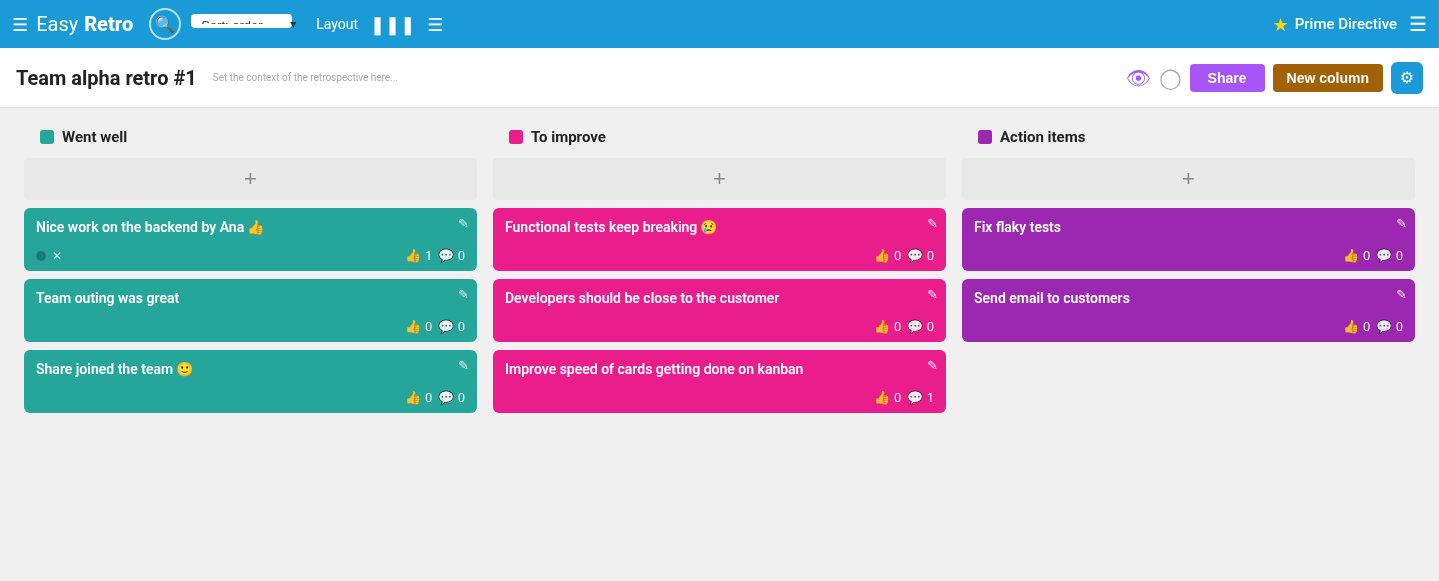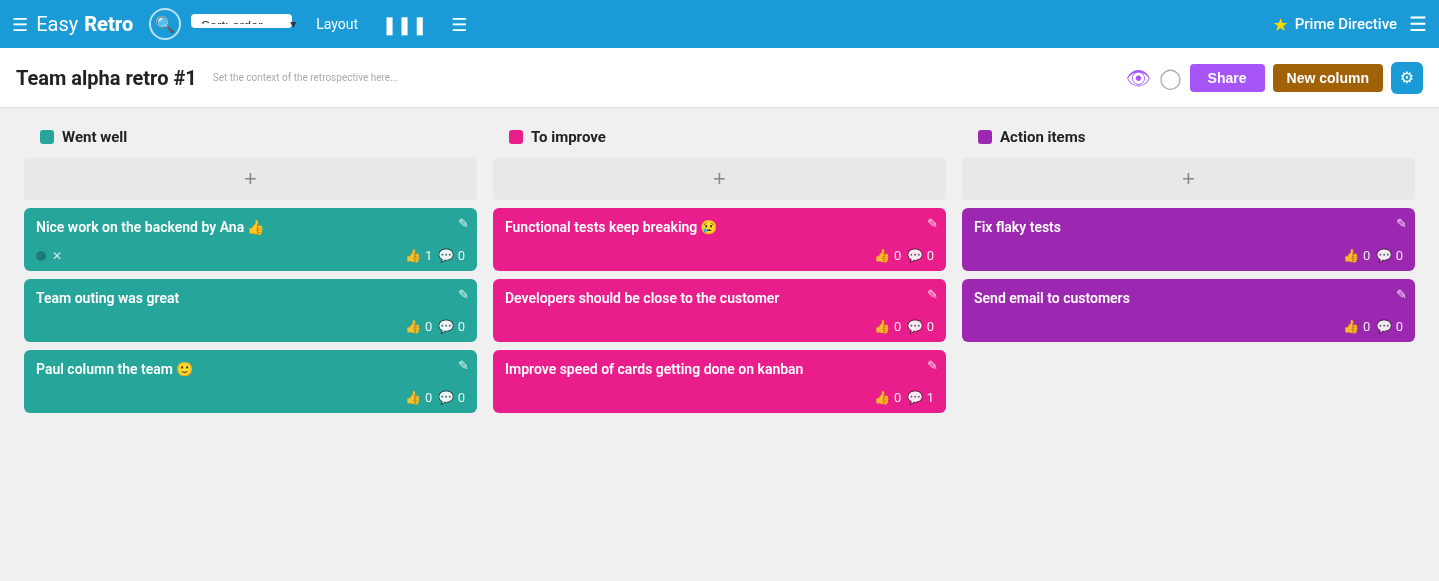--- a/index.html
+++ b/index.html
@@ -65,21 +65,21 @@
       color: #333;
       pointer-events: none;
       font-size: 12px;
     }
     .nav-layout {
       color: white;
       font-size: 14px;
       margin-right: 8px;
       display: flex;
       align-items: center;
-      gap: 24px;
+      gap: 12px;
     }
     .layout-icon { font-size: 18px; cursor: pointer; }
     .nav-spacer { flex: 1; }
     .prime-directive {
       display: flex;
       align-items: center;
       gap: 6px;
       font-size: 15px;
       color: white;
       font-weight: 500;
@@ -330,21 +330,21 @@
       <div class="card teal">
         <button class="card-edit-btn">✎</button>
         <div class="card-text">Team outing was great</div>
         <div class="card-footer">
           <span class="vote-area">👍 0</span>
           <span class="comment-area">💬 0</span>
         </div>
       </div>
       <div class="card teal">
         <button class="card-edit-btn">✎</button>
-        <div class="card-text">Paul column the team 🙂</div>
+        <div class="card-text">Share joined the team 🙂</div>
         <div class="card-footer">
           <span class="vote-area">👍 0</span>
           <span class="comment-area">💬 0</span>
         </div>
       </div>
     </div>
     <div class="column">
       <div class="column-header">
         <div class="column-color-dot dot-pink"></div>
         <span class="column-title">To improve</span>

